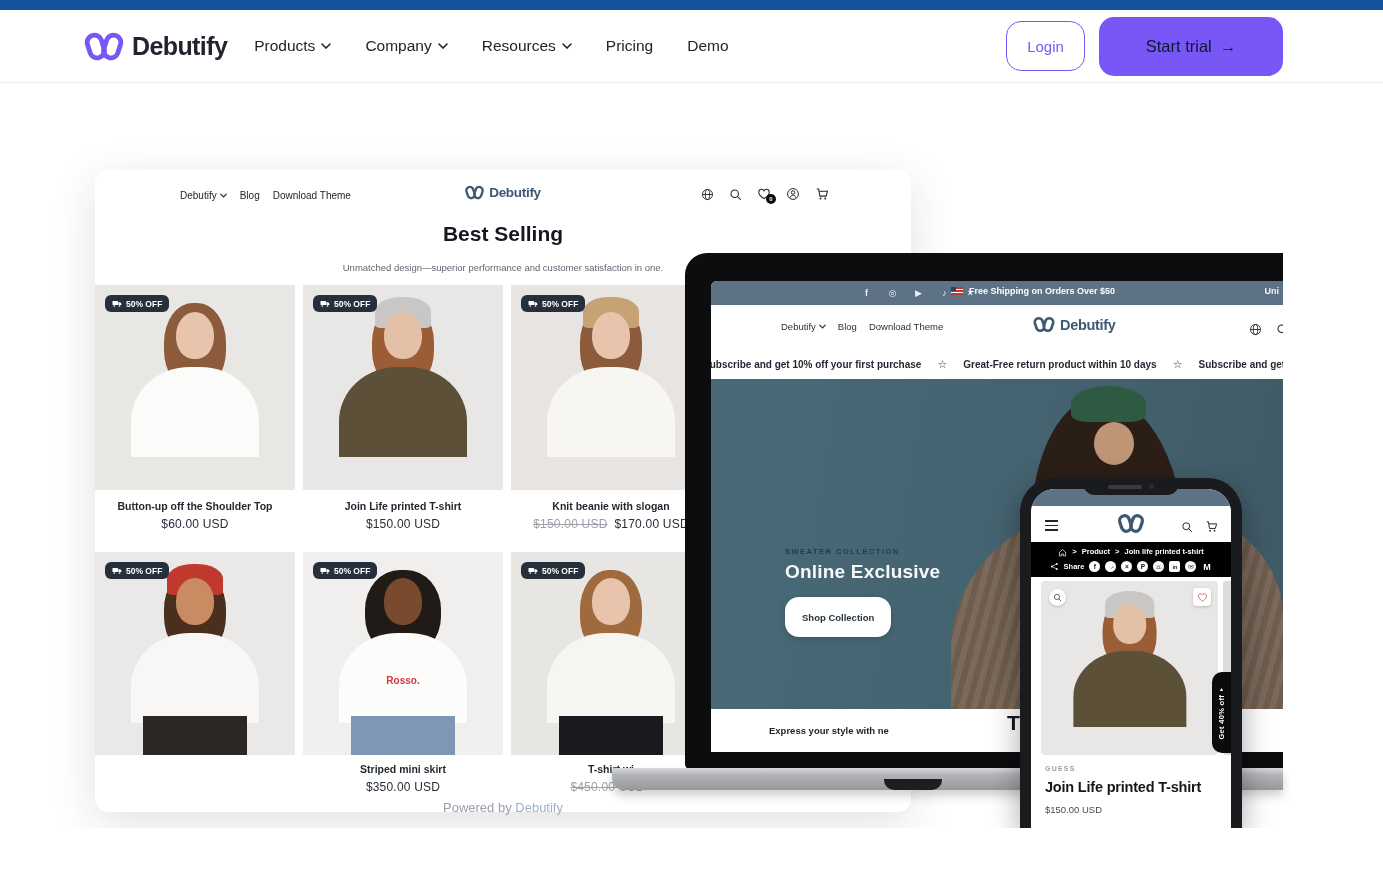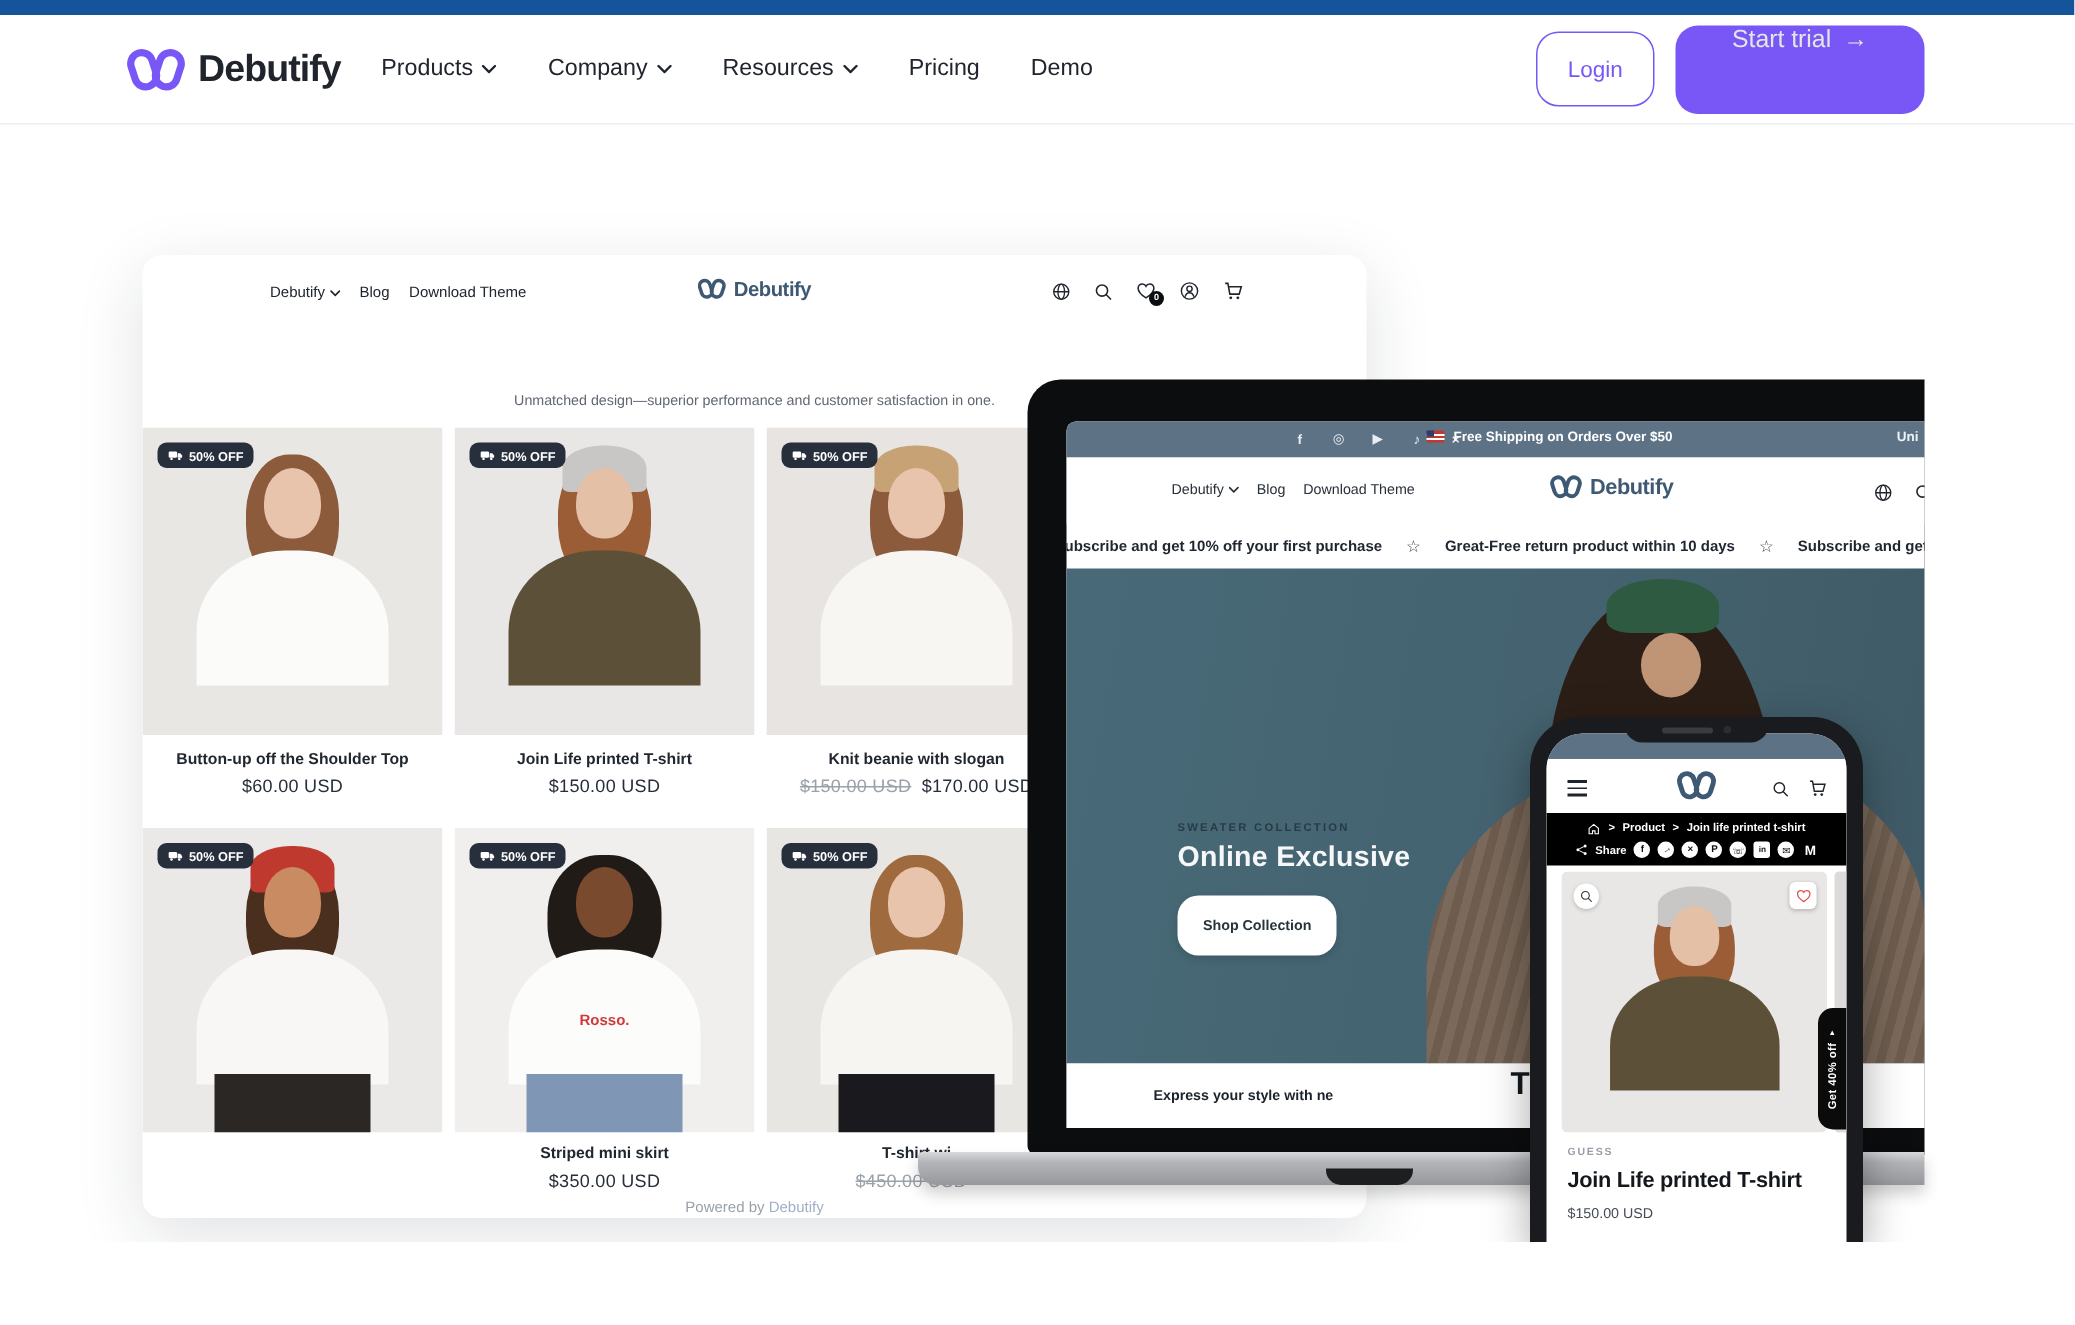--- a/index.html
+++ b/index.html
@@ -12,22 +12,22 @@
   .mainnav{position:absolute;top:10px;left:0;width:1383px;height:73px;background:#fff;
            border-bottom:1px solid #eceef1;display:flex;align-items:center;padding:0 100px 0 84px}
   .logo{display:flex;align-items:center;gap:8px;color:#7857F6;cursor:pointer}
   .logo .lg-txt{font-size:25px;font-weight:800;letter-spacing:-.6px;color:#20252d}
   .navlinks{display:flex;align-items:center;gap:34px;margin-left:27px}
   .navlink{display:flex;align-items:center;gap:6px;font-size:15.5px;font-weight:400;color:#20252d;cursor:pointer}
   .navlink svg{stroke:#20252d}
   .nav-right{margin-left:auto;display:flex;align-items:center;gap:14px}
   .btn-login{width:79px;height:50px;border:1.5px solid #7857F6;border-radius:15px;background:#fff;
              color:#7857F6;font-size:15px;display:flex;align-items:center;justify-content:center;cursor:pointer}
-  .btn-trial{width:166px;height:59px;border:none;border-radius:15px;background:#7857F6;color:#e5e5e5;
-             font-size:16.5px;display:flex;align-items:flex-start;justify-content:center;gap:8px;cursor:pointer}
+  .btn-trial{width:184px;height:59px;border:none;border-radius:15px;background:#7857F6;color:#0f172a;
+             font-size:16.5px;display:flex;align-items:center;justify-content:center;gap:8px;cursor:pointer}
 
   
   .hero-clip{position:absolute;top:83px;left:0;width:1383px;height:745px;overflow:hidden}
 
   
   .bcard{position:absolute;left:95px;top:87px;width:816px;height:642px;background:#fff;border-radius:13px;
          box-shadow:0 12px 45px rgba(20,30,50,.13);z-index:1}
   .sf-head-left{position:absolute;left:85px;top:20px;display:flex;align-items:center;gap:13px;
                 font-size:10px;color:#20262e}
   .sf-head-left .lnk{display:flex;align-items:center;gap:3px;cursor:pointer}
@@ -42,21 +42,21 @@
   .sf-sub{position:absolute;left:0;top:92px;width:100%;text-align:center;font-size:9.5px;color:#5f6770}
 
   .pcard{position:absolute;width:200px;cursor:pointer}
   .pimg{position:relative;width:200px;overflow:hidden}
   .badge{position:absolute;top:10px;left:10px;height:17px;display:flex;align-items:center;gap:4px;
          background:#272E3C;border-radius:6px;padding:0 7px;color:#fff;font-size:8.5px;font-weight:700;z-index:2}
   .caption{position:absolute;width:200px;text-align:center}
   .pname{font-size:10.5px;font-weight:700;color:#1f262e;margin-bottom:5px}
   .pprice{font-size:12px;color:#262e3a;letter-spacing:.2px}
   .pold{font-size:12px;color:#9ba1a9;text-decoration:line-through;margin-right:7px}
-  .powered{position:absolute;left:0;top:630px;width:100%;text-align:center;font-size:10px;color:#9aa1ab}
+  .powered{position:absolute;left:0;top:630px;width:100%;text-align:center;font-size:13px;color:#9aa1ab}
   .powered b{font-weight:400;color:#9fb0c7}
 
   
   .photo{position:absolute;inset:0;background:var(--bg,#e9e8e6)}
   .photo i{position:absolute;display:block}
   .photo .hat{top:6%;left:50%;transform:translateX(-50%);width:28%;height:15%;
               background:var(--hat,transparent);border-radius:48% 48% 10% 10%}
   .photo .hair{top:9%;left:50%;transform:translateX(-50%);width:var(--hairW,31%);height:42%;
                background:var(--hair,transparent);border-radius:46%}
   .photo .head{top:13%;left:50%;transform:translateX(-50%);width:19%;height:23%;
@@ -304,20 +304,21 @@
             <use href="#i-user"></use>
           </svg>
         </span>
       <span class="iw">
           <svg class="ic" width="14" height="14">
             <use href="#i-cart"></use>
           </svg>
         </span>
     </div>
 
+    <div class="sf-title">Best Selling</div>
     <div class="sf-sub">Unmatched design—superior performance and customer satisfaction in one.</div>
 
     <div class="pcard" style="left:0;top:115px">
       <div class="pimg" style="height:205px">
         <div class="photo ph1">
             <i class="hat"></i>
             <i class="hair"></i>
             <i class="head"></i>
             <i class="torso"></i>
             <i class="skirt"></i>

